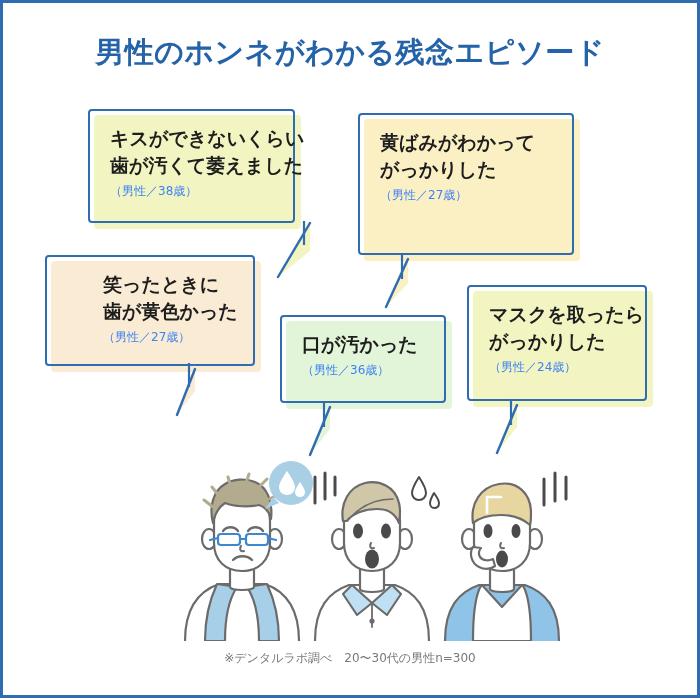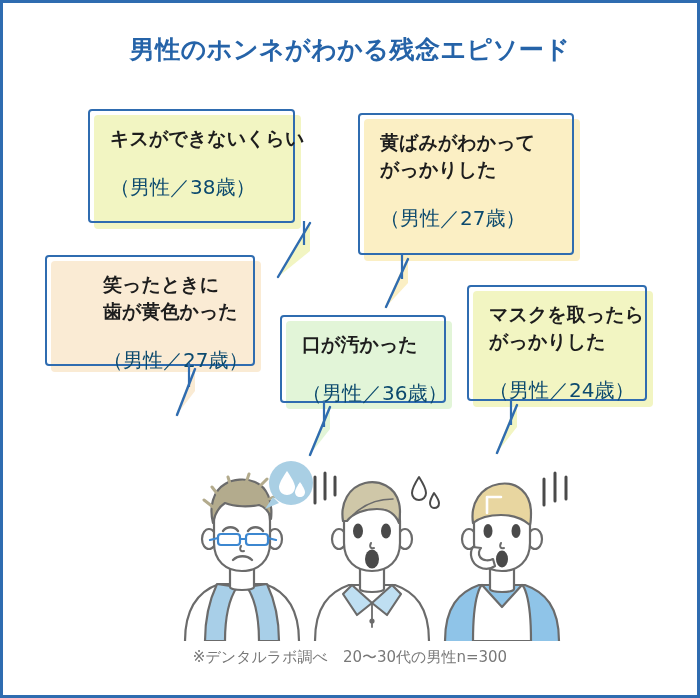--- a/index.html
+++ b/index.html
@@ -19,21 +19,21 @@
     border: 3px solid #2f6cb0;
     overflow: hidden;
   }
   
   .title {
     position: absolute;
     top: 30px;
     left: 0;
     width: 100%;
     text-align: center;
-    font-size: 25px;
+    font-size: 29px;
     font-weight: bold;
     color: #2563a8;
     letter-spacing: 0.5px;
     white-space: nowrap;
   }
   
   .bubble {
     position: absolute;
   }
   .bubble .frame {
@@ -64,24 +64,24 @@
     box-sizing: border-box;
   }
   .line-main {
     font-size: 19px;
     font-weight: bold;
     color: #1d1d1d;
     line-height: 1.42;
     white-space: nowrap;
   }
   .line-sub {
-    font-size: 20px;
-    color: #0c4a6e;
+    font-size: 12px;
+    color: #3b82f6;
     line-height: 1.5;
-    margin-top: 20px;
+    margin-top: 3px;
     white-space: nowrap;
   }
   
   .tail {
     position: absolute;
     z-index: 4;
     width: 46px;
     height: 58px;
     pointer-events: none;
   }
@@ -106,21 +106,21 @@
     width: 700px;
     height: 190px;
   }
   
   .footnote {
     position: absolute;
     bottom: 28px;
     left: 0;
     width: 100%;
     text-align: center;
-    font-size: 15px;
+    font-size: 12px;
     color: #787878;
     white-space: pre;
   }
 </style>
 </head>
 <body>
 
 <div id="infographic">
 
   <div class="title">男性のホンネがわかる残念エピソード</div>
@@ -128,20 +128,21 @@
   <div class="bubble" id="b1">
     <div class="fill" style="background:#f2f5c2"></div>
     <div class="frame"></div>
     <svg class="tail" viewBox="0 0 46 58">
       <path d="M44 2 L44 30 L12 56 Z" fill="#f2f5c2"></path>
       <path d="M44 2 L12 56" stroke="#2f6cb0" stroke-width="2.4" fill="none" stroke-linecap="round"></path>
       <path d="M38 0 L38 24" stroke="#2f6cb0" stroke-width="2.2" fill="none"></path>
     </svg>
     <div class="txt">
       <div class="line-main">キスができないくらい</div>
+      <div class="line-main">歯が汚くて萎えました</div>
       <div class="line-sub">（男性／38歳）</div>
     </div>
   </div>
 
   <div class="bubble" id="b2">
     <div class="fill" style="background:#fbefc4"></div>
     <div class="frame"></div>
     <svg class="tail" viewBox="0 0 46 58">
       <path d="M30 2 L30 30 L6 56 Z" fill="#fbefc4"></path>
       <path d="M30 6 L8 54" stroke="#2f6cb0" stroke-width="2.4" fill="none" stroke-linecap="round"></path>

